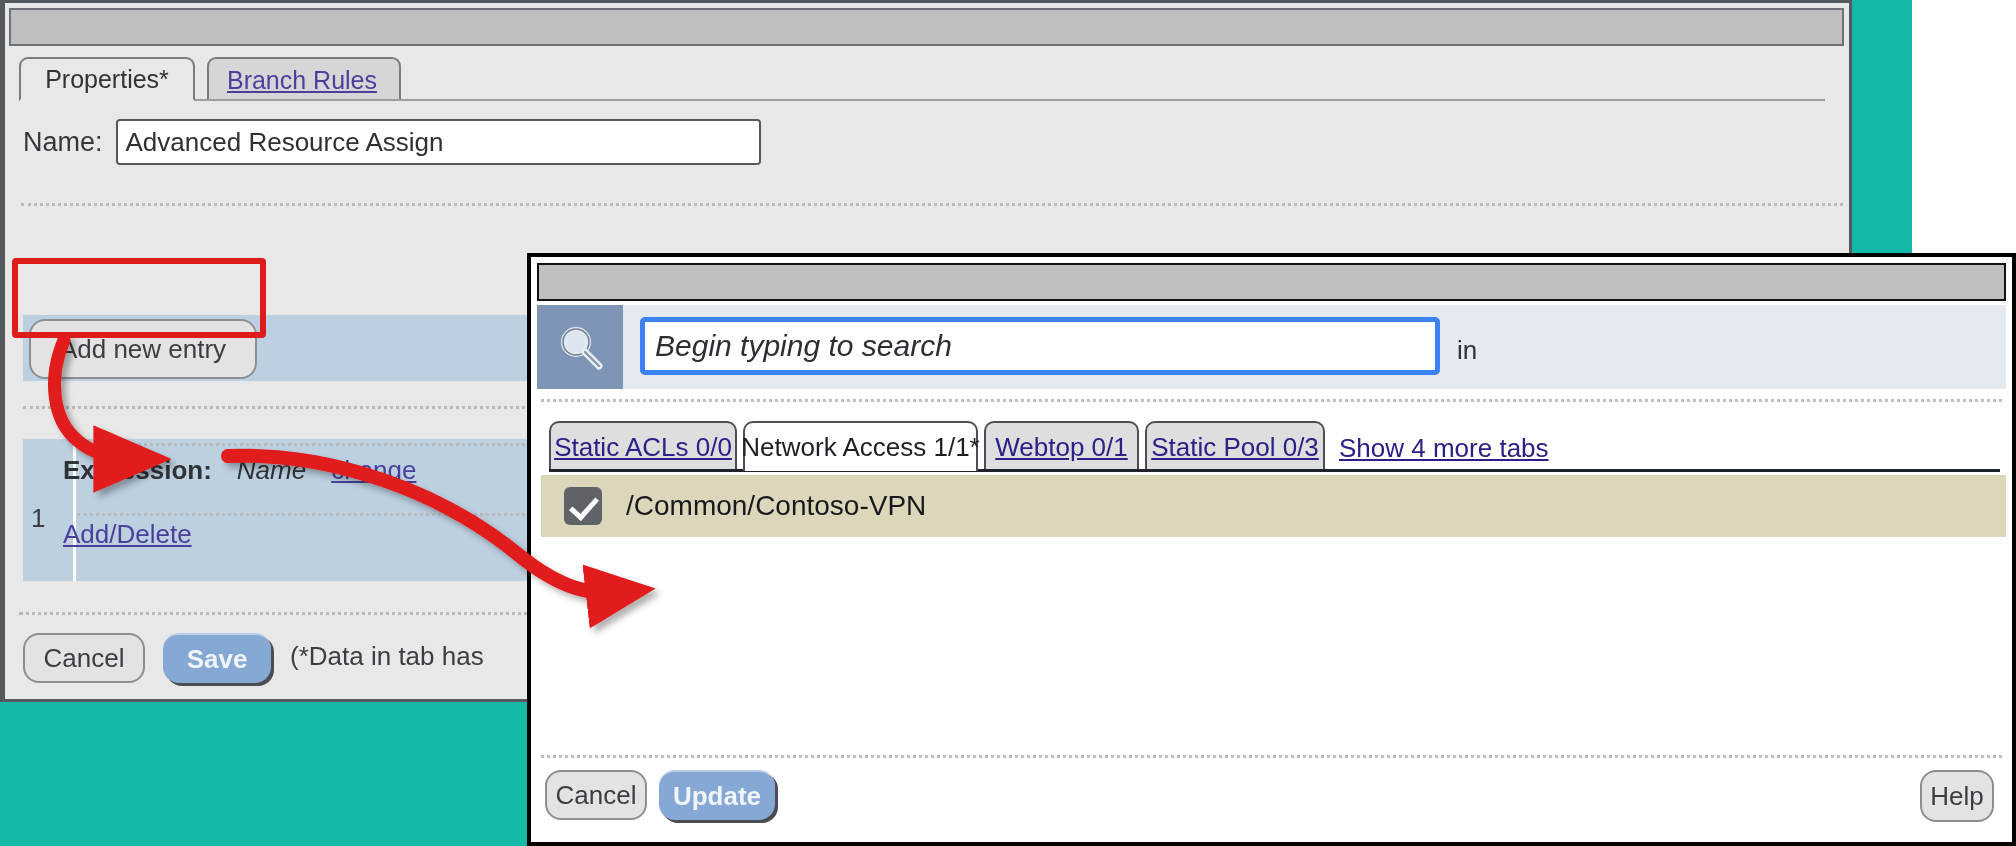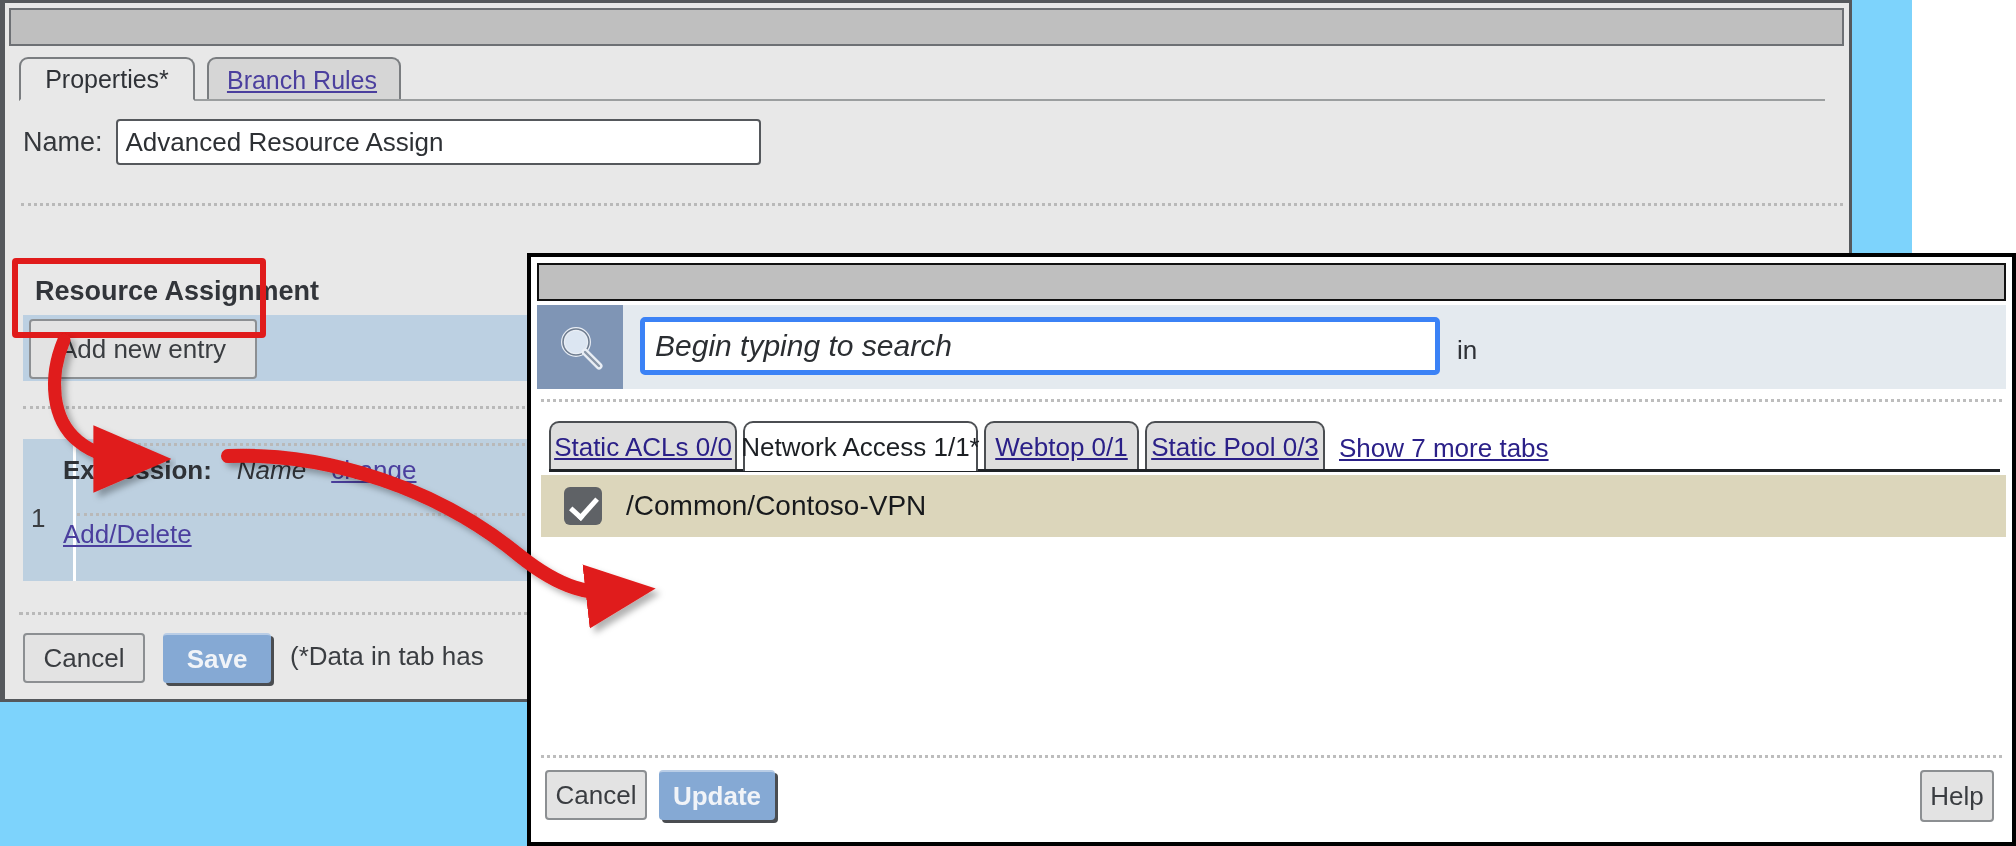--- a/index.html
+++ b/index.html
@@ -3,21 +3,21 @@
 <meta charset="utf-8">
 <style>
   * { box-sizing: border-box; }
   html, body {
     margin: 0; padding: 0;
     width: 2016px; height: 846px;
     background: #ffffff;
     font-family: "Liberation Sans", sans-serif;
     overflow: hidden;
   }
-  #stage { position: relative; width: 1912px; height: 846px; background: #7dd3fc; }
+  #stage { position: relative; width: 1912px; height: 846px; background: #14b8a6; }
 
   
   #win1 {
     position: absolute; left: 0px; top: 0px;
     width: 1852px; height: 702px;
     background: #e8e8e8;
     border: 3px solid #55585c;
     border-left-width: 5px;
   }
   #win1-titlebar {
@@ -62,21 +62,21 @@
 
   .section-title {
     position: absolute; left: 30px; top: 225px;
     font-size: 27px; font-weight: bold; color: #32353a;
   }
 
   .band-blue { position: absolute; background: #bcd0e2; }
   .band-blue2 { position: absolute; background: #bdd0e0; }
 
   .btn {
-    border: 2px solid #8c8f92; background: #e3e3e3; border-radius: 4px;
+    border: 2px solid #8c8f92; background: #e3e3e3; border-radius: 16px;
     font-size: 26px; color: #3a3d41;
     display: flex; align-items: center; justify-content: center;
     cursor: pointer; white-space: nowrap;
     font-family: "Liberation Sans", sans-serif;
   }
   .btn-primary {
     background: #85a9d4; border: none; color: #f1f4f8; font-weight: bold;
     box-shadow: 3px 3px 0 #4a4d51;
     border-top: 2px solid #b9cde6;
   }
@@ -204,21 +204,20 @@
       </div>
       <div class="tabstrip-rule"></div>
 
       <div class="row-name">
         <div class="label-name">Name:</div>
         <div class="input-name" title="">Advanced Resource Assign</div>
       </div>
 
       <div class="dotted-sep" style="left:16px; top:152px; width:1822px;"></div>
 
-      <div class="section-title">Resource Assignment</div>
 
       <div class="band-blue" style="left:18px; top:264px; width:1816px; height:66px;"></div>
 
       <div id="addnew" class="btn">
         <span>Add new entry</span>
       </div>
 
       <div class="dotted-sep" style="left:18px; top:355px; width:1816px;"></div>
 
       <div class="band-blue2" style="left:18px; top:388px; width:1816px; height:142px;"></div>
@@ -280,21 +279,21 @@
       </div>
       <div class="tab2 active" style="left:194px; width:235px;">
         <span>Network Access 1/1*</span>
       </div>
       <div class="tab2" style="left:435px; width:155px;">
         <span>Webtop 0/1</span>
       </div>
       <div class="tab2" style="left:596px; width:180px;">
         <span>Static Pool 0/3</span>
       </div>
-      <div id="showmore" style="left:790px;">Show 7 more tabs</div>
+      <div id="showmore" style="left:790px;">Show 4 more tabs</div>
     </div>
     <div id="tabs2-rule"></div>
 
     <div id="result-row">
       <span class="cbx"></span>
       <span id="result-label">/Common/Contoso-VPN</span>
     </div>
 
     <div id="sep3"></div>
 

